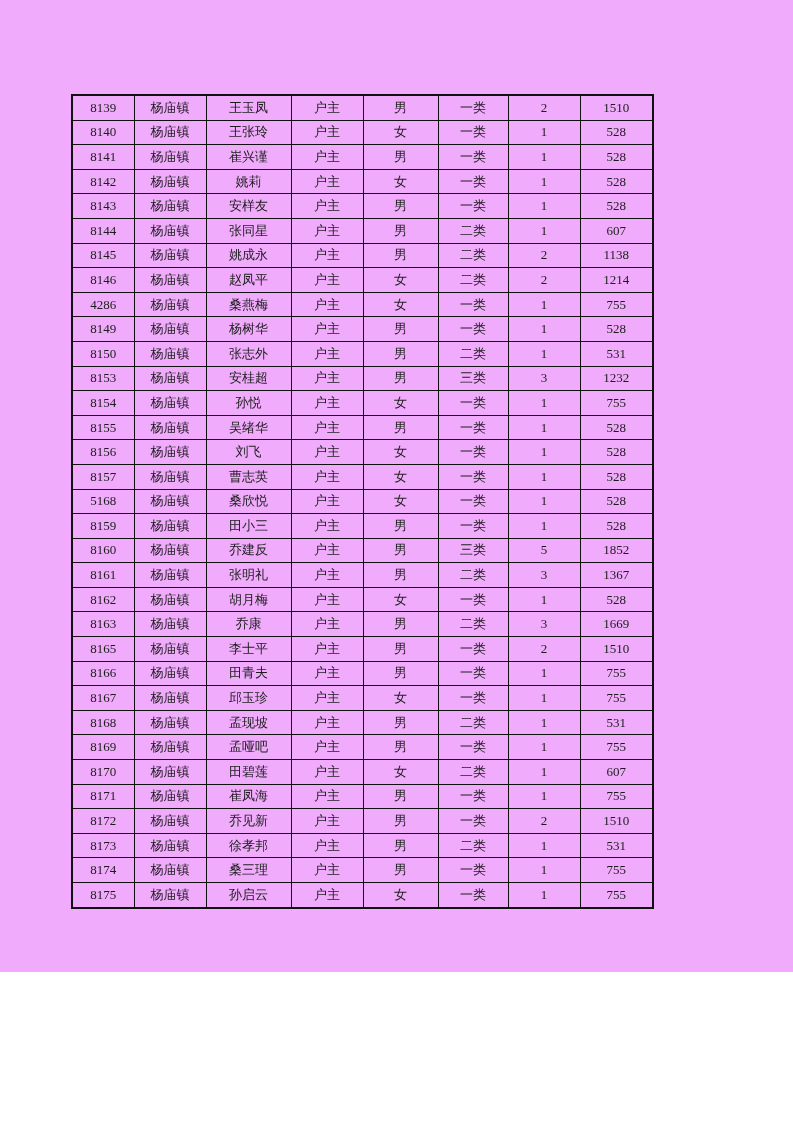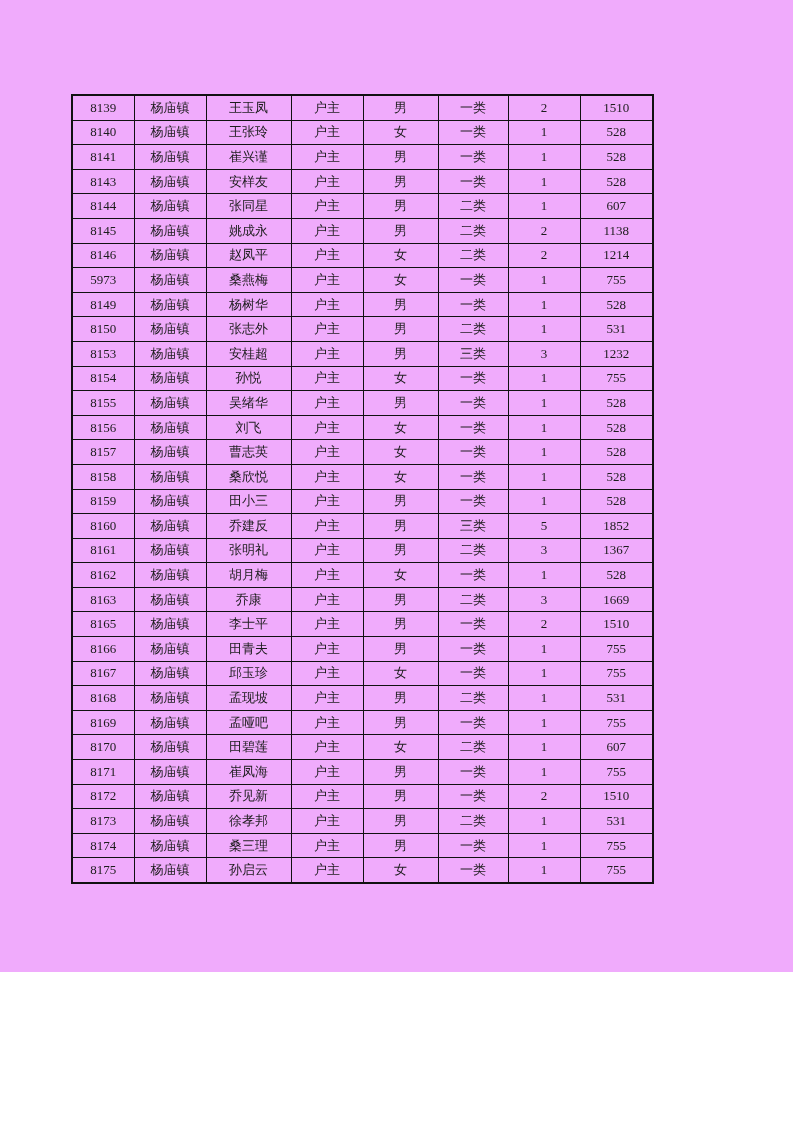--- a/index.html
+++ b/index.html
@@ -84,20 +84,30 @@
           <td>8141</td>
           <td>杨庙镇</td>
           <td>崔兴谨</td>
           <td>户主</td>
           <td>男</td>
           <td>一类</td>
           <td>1</td>
           <td>528</td>
         </tr>
         <tr>
+          <td>8142</td>
+          <td>杨庙镇</td>
+          <td>姚莉</td>
+          <td>户主</td>
+          <td>女</td>
+          <td>一类</td>
+          <td>1</td>
+          <td>528</td>
+        </tr>
+        <tr>
           <td>8143</td>
           <td>杨庙镇</td>
           <td>安样友</td>
           <td>户主</td>
           <td>男</td>
           <td>一类</td>
           <td>1</td>
           <td>528</td>
         </tr>
         <tr>
@@ -124,21 +134,21 @@
           <td>8146</td>
           <td>杨庙镇</td>
           <td>赵凤平</td>
           <td>户主</td>
           <td>女</td>
           <td>二类</td>
           <td>2</td>
           <td>1214</td>
         </tr>
         <tr>
-          <td>5973</td>
+          <td>4286</td>
           <td>杨庙镇</td>
           <td>桑燕梅</td>
           <td>户主</td>
           <td>女</td>
           <td>一类</td>
           <td>1</td>
           <td>755</td>
         </tr>
         <tr>
           <td>8149</td>
@@ -204,21 +214,21 @@
           <td>8157</td>
           <td>杨庙镇</td>
           <td>曹志英</td>
           <td>户主</td>
           <td>女</td>
           <td>一类</td>
           <td>1</td>
           <td>528</td>
         </tr>
         <tr>
-          <td>8158</td>
+          <td>5168</td>
           <td>杨庙镇</td>
           <td>桑欣悦</td>
           <td>户主</td>
           <td>女</td>
           <td>一类</td>
           <td>1</td>
           <td>528</td>
         </tr>
         <tr>
           <td>8159</td>

